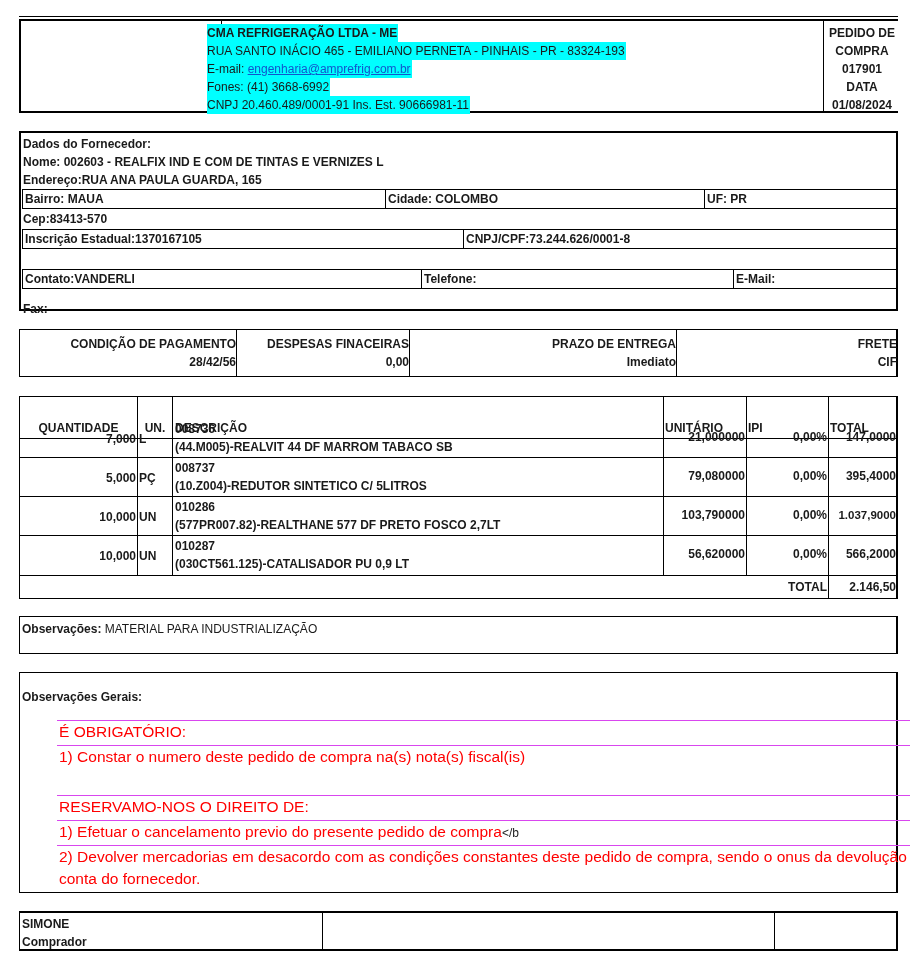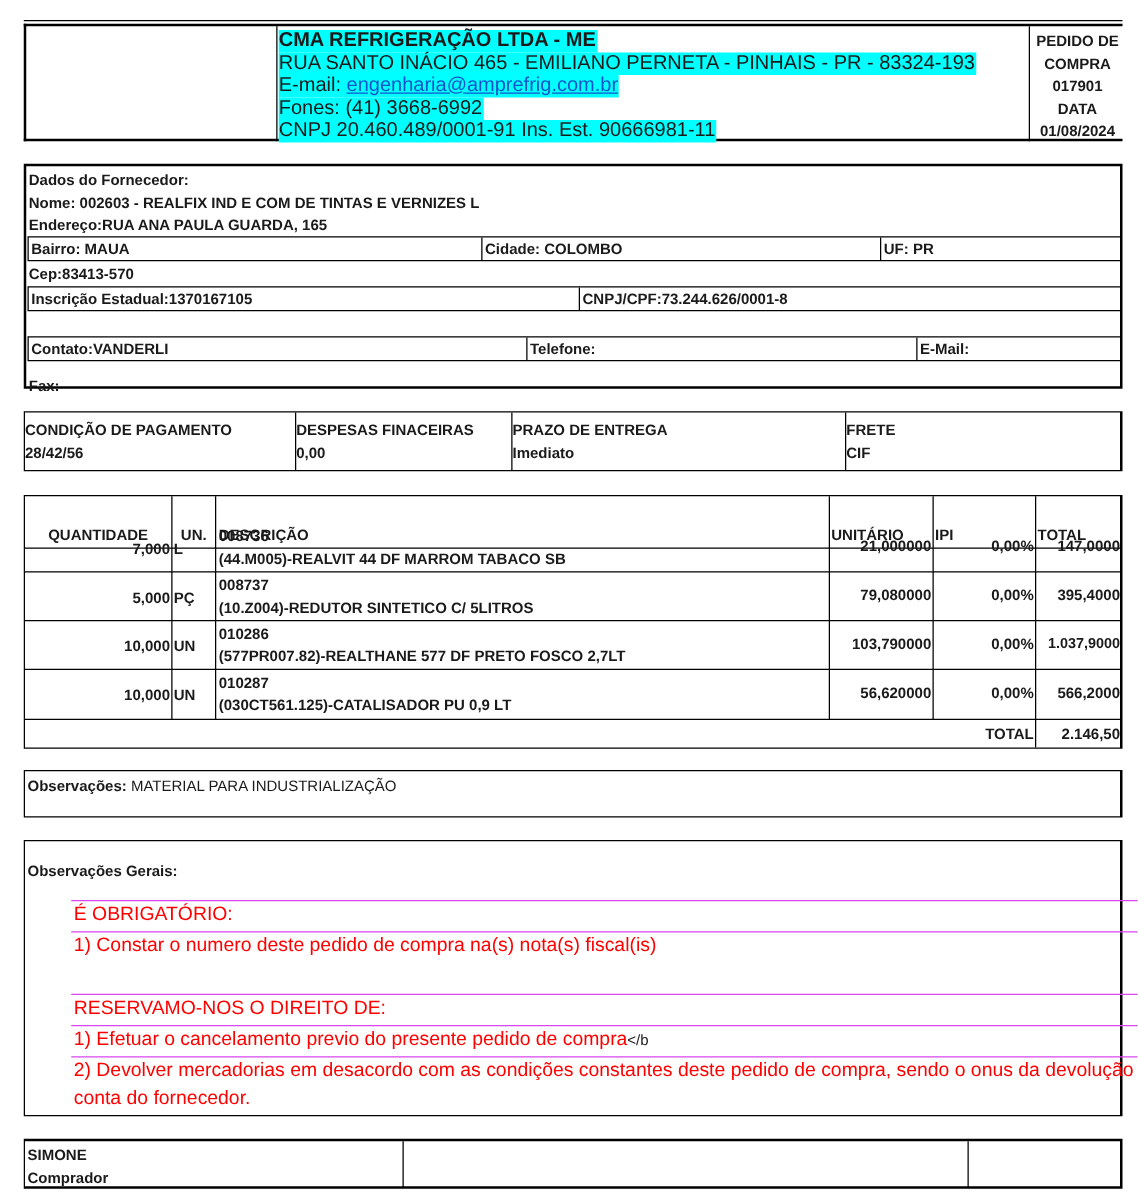--- a/index.html
+++ b/index.html
@@ -6,35 +6,35 @@
   html, body { width: 910px; height: 954px; background: #fff; overflow: hidden; }
   body { position: relative; font-family: "Liberation Sans", sans-serif; color: #1a1a1a; font-size: 12px; }
   .abs { position: absolute; }
   .b { font-weight: bold; }
 
   
   #hdr { left: 19px; top: 16px; width: 879px; height: 96px; border-top: 1px solid #000; }
   #hdr .inner { position: absolute; left: 0; top: 2px; width: 879px; height: 94px; border: 2px solid #000; border-right: none; }
   #hdr .divL { position: absolute; left: 200px; top: 0; width: 1px; height: 92px; background: #000; }
   #hdr .divR { position: absolute; left: 802px; top: 0; width: 1px; height: 92px; background: #000; }
-  #hdr .company { position: absolute; left: 202px; top: 3px; line-height: 18px; font-size: 16px; }
+  #hdr .company { position: absolute; left: 186px; top: 3px; line-height: 18px; font-size: 12px; }
   #hdr .company span.hl { background: #00ffff; display: inline-block; padding-right: 1px; }
   #hdr .company a { color: #1155cc; text-decoration: underline; }
   #hdr .po { position: absolute; left: 803px; top: 3px; width: 76px; text-align: center; font-weight: bold; line-height: 18px; font-size: 12px; }
 
   
   #sup { left: 19px; top: 131px; width: 879px; height: 180px; border: 2px solid #000; }
   .sline { position: absolute; left: 2px; font-size: 12px; font-weight: bold; line-height: 18px; }
   .srow { position: absolute; left: 1px; width: 875px; height: 20px; border: 1px solid #000; }
   .srow .cell { position: absolute; top: 0; height: 18px; line-height: 18px; font-weight: bold; padding-left: 2px; }
   .srow .sep { position: absolute; top: 0; width: 1px; height: 18px; background: #000; }
 
   
   #pay { left: 19px; top: 329px; width: 879px; height: 48px; border: 1px solid #000; border-right: 2px solid #000;}
-  #pay .pc { position: absolute; top: 0; height: 46px; text-align: left; font-weight: bold; line-height: 18px; padding-top: 5px; }
+  #pay .pc { position: absolute; top: 0; height: 46px; text-align: right; font-weight: bold; line-height: 18px; padding-top: 5px; }
   #pay .sep { position: absolute; top: 0; width: 1px; height: 46px; background: #000; }
 
   
   #items { left: 19px; top: 396px; width: 879px; height: 203px; border: 1px solid #000; border-right: 2px solid #000; }
   #items .hrow { position: absolute; left: 0; top: 0; width: 877px; height: 22px; border-bottom: 1px solid #000; font-weight: bold; margin-top: 20px; }
   #items .row { position: absolute; left: 0; width: 877px; height: 39px; border-bottom: 1px solid #000; font-weight: bold; }
   #items .c { position: absolute; top: 0; height: 100%; }
   #items .vsep { position: absolute; top: 0; width: 1px; background: #000; }
   #items .hrow .c { line-height: 22px; }
   #items .num { text-align: right; line-height: 40px; padding-right: 1px; }

